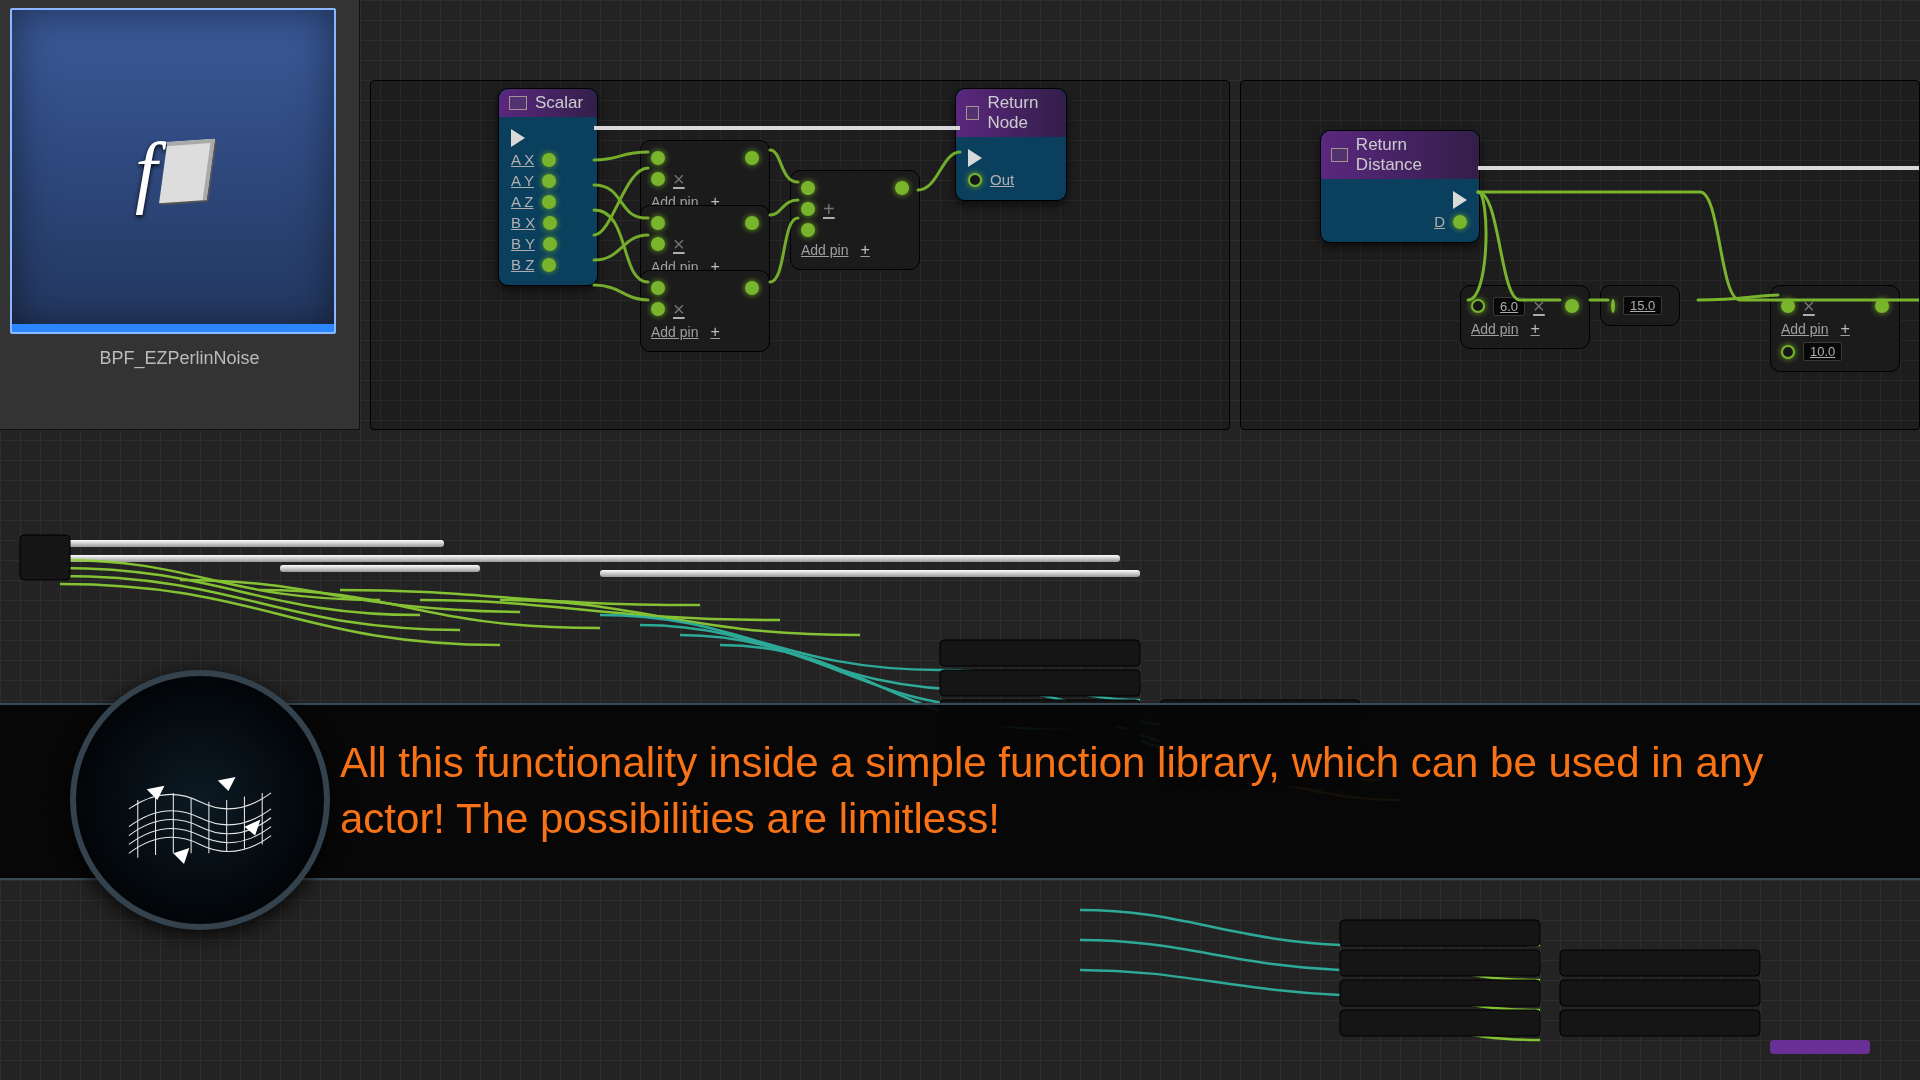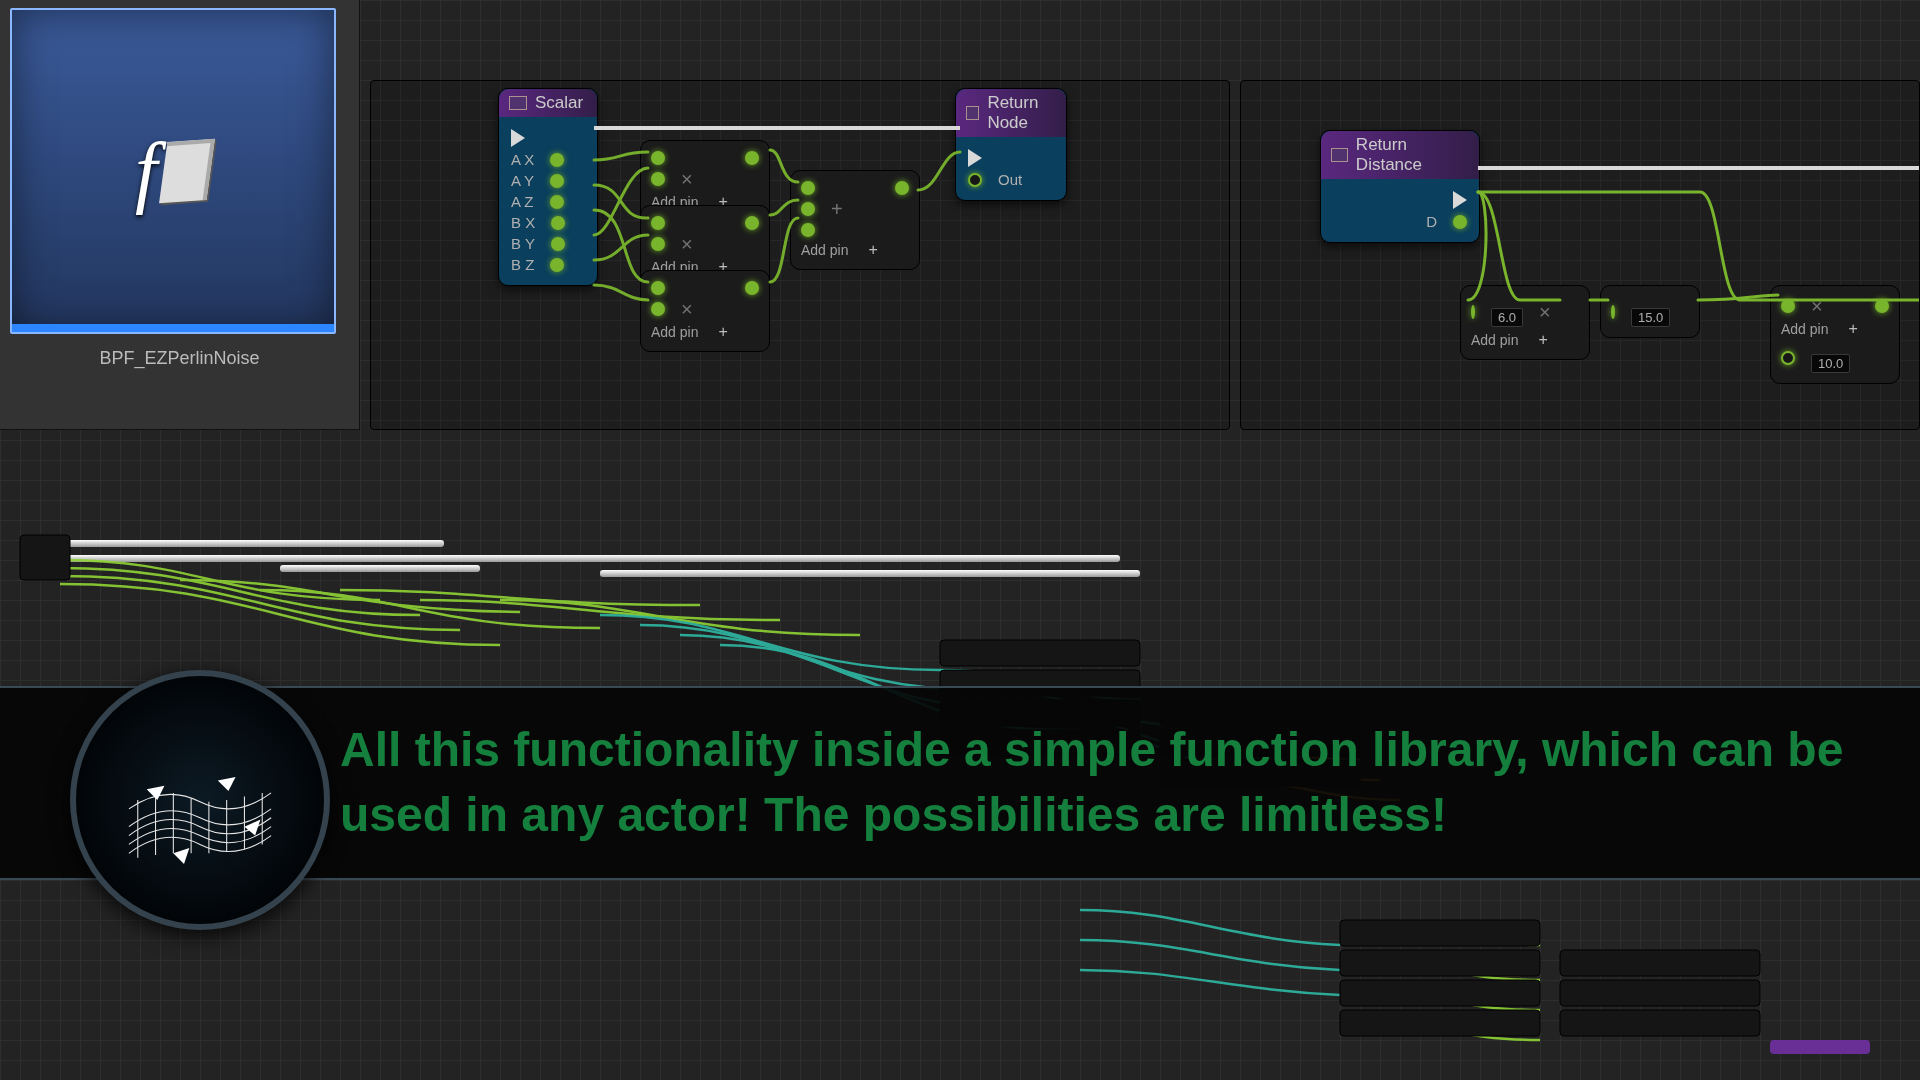--- a/index.html
+++ b/index.html
@@ -80,21 +80,21 @@
   background:linear-gradient(90deg,#6a2f96,#3c2456);
   border-radius:10px 10px 0 0;
   padding:4px 10px;
   display:flex;align-items:center;gap:8px;
   font-size:17px;color:#eee;font-weight:500;
 }
 .node-header .fn-tile{
   width:18px;height:14px;background:#5d3b82;border:1px solid #caa;
 }
 .node-body{padding:8px 12px;font-size:15px;color:#ccc;}
-.pinrow{display:flex;align-items:center;gap:16px;margin:4px 0;}
+.pinrow{display:flex;align-items:center;gap:8px;margin:4px 0;text-decoration:underline;}
 .pin{width:14px;height:14px;border-radius:50%;background:#8fd435;box-shadow:0 0 6px #7fc42a;}
 .pin.exec{width:0;height:0;border-left:14px solid #fff;border-top:9px solid transparent;border-bottom:9px solid transparent;border-radius:0;background:none;box-shadow:none;}
 .pin.hollow{background:#1c1c1c;border:2px solid #8fd435;}
 .pin-label{font-size:15px;color:#cfcfcf;}
 .node-mini{
   position:absolute;background:#202020;border:1px solid #000;border-radius:10px;
   padding:6px 10px;font-size:14px;color:#ccc;
 }
 .addpin{font-size:14px;color:#bbb;}
 .x-ico{color:#888;font-size:20px;line-height:1;}
@@ -111,37 +111,37 @@
 
 
 .banner{
   position:absolute;left:0;right:0;bottom:200px;
   background:rgba(5,5,5,.92);
   border-top:2px solid #3a4a55;
   border-bottom:2px solid #3a4a55;
   padding:30px 60px 30px 340px;
 }
 .banner-text{
-  color:#15803d;font-size:48px;line-height:1.35;font-weight:700;
+  color:#f97316;font-size:42px;line-height:1.35;font-weight:400;
 }
 .badge{
   position:absolute;left:70px;bottom:150px;
   width:260px;height:260px;border-radius:50%;
   background:radial-gradient(circle,#0c1a24 0%,#020508 70%);
   border:6px solid #33424d;
   display:flex;align-items:center;justify-content:center;
   box-shadow:0 6px 20px rgba(0,0,0,.8);
   z-index:5;
 }
 .badge svg{width:180px;height:160px;}
 
 
 .valfield{
   display:inline-block;background:#0a0a0a;border:1px solid #444;
-  padding:1px 6px;color:#ccc;font-size:13px;border-radius:2px;margin-top:12px;
+  padding:1px 6px;color:#ccc;font-size:13px;border-radius:2px;
 }
 
 
 .execbar{position:absolute;height:7px;background:linear-gradient(#fff,#999);border-radius:3px;}
 </style>
 </head>
 <body>
 
 <div class="grid-bg"></div>
 
@@ -295,21 +295,21 @@
       <span class="valfield">6.0</span>
       <span class="x-ico">×</span>
       <span style="flex:1"></span>
       <span class="pin"></span>
     </div>
   <div class="pinrow addpin">
       <span>Add pin</span>
       <span class="plus-ico">+</span>
     </div>
 </div>
-<div class="node-mini" style="left:1600px;top:285px;width:100px;">
+<div class="node-mini" style="left:1600px;top:285px;width:80px;">
   <div class="pinrow">
       <span class="pin hollow"></span>
       <span class="valfield">15.0</span>
       <span style="flex:1"></span>
       <span class="pin"></span>
     </div>
 </div>
 <div class="node-mini" style="left:1770px;top:285px;width:130px;">
   <div class="pinrow">
       <span class="pin"></span>

